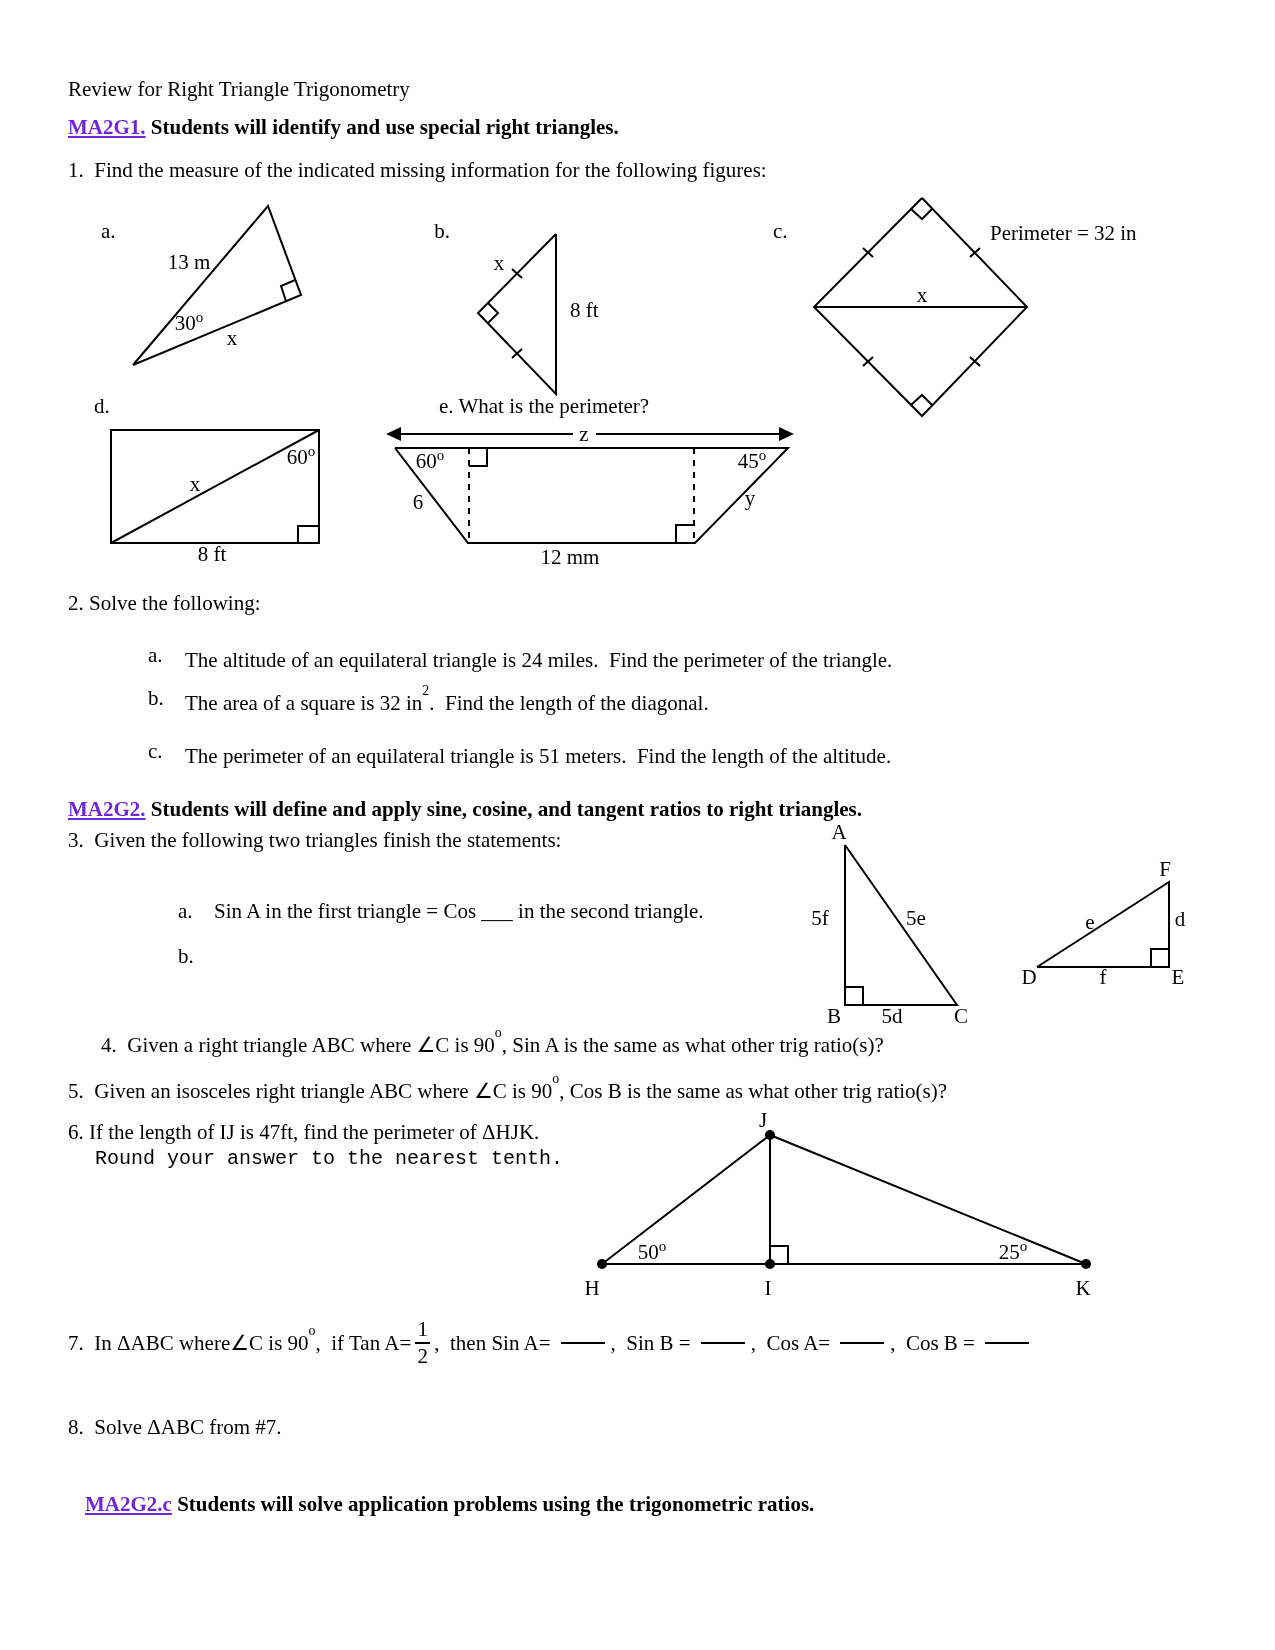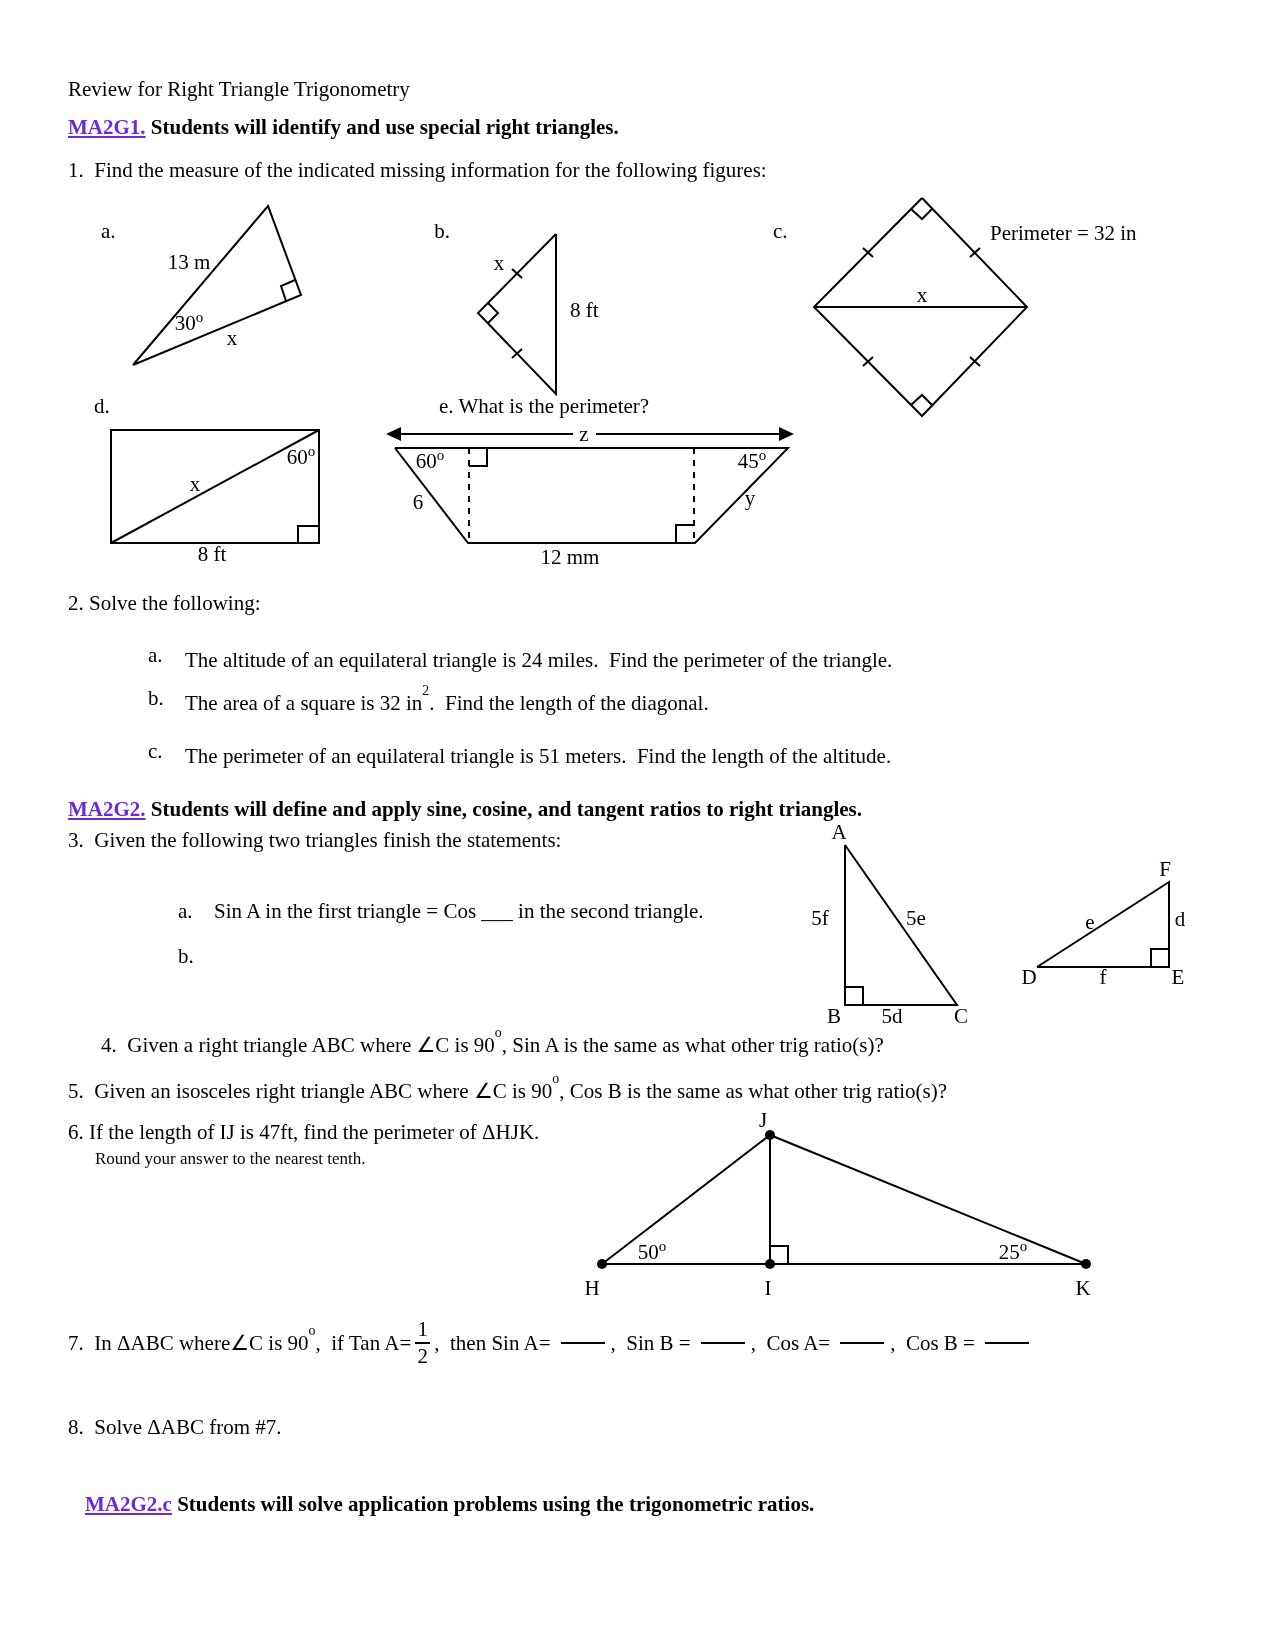--- a/index.html
+++ b/index.html
@@ -4,21 +4,21 @@
 <style>
   html,body { margin:0; padding:0; background:#ffffff; }
   .page {
     position:relative; width:1275px; height:1650px; margin:0 auto;
     background:#ffffff; color:#000;
     font-family:"Liberation Serif", serif; font-size:21px;
   }
   .t { position:absolute; white-space:pre; line-height:26px; }
   .bold { font-weight:bold; }
   .code { color:#6d28d9; text-decoration:underline; font-weight:bold; }
-  .small { font-size:17px; }
+  .small { font-size:20px;font-family:Liberation Mono, monospace; }
   sup.s { font-size:0.66em; position:relative; top:-0.5em; }
   svg.fig { position:absolute; overflow:visible; }
   svg.fig line, svg.fig polyline, svg.fig rect.shape, svg.fig path {
     stroke:#000; stroke-width:2; fill:none;
   }
   svg.fig polygon { fill:#000; stroke:none; }
   svg.fig circle { fill:#000; stroke:none; }
   svg.fig text { font-family:"Liberation Serif", serif; font-size:21px; fill:#000; }
   .q7row { position:absolute; left:68px; top:1306px; height:74px; display:flex; align-items:center; white-space:pre; }
   .frac { display:inline-flex; flex-direction:column; align-items:center; line-height:21px; margin:0 4px; }

